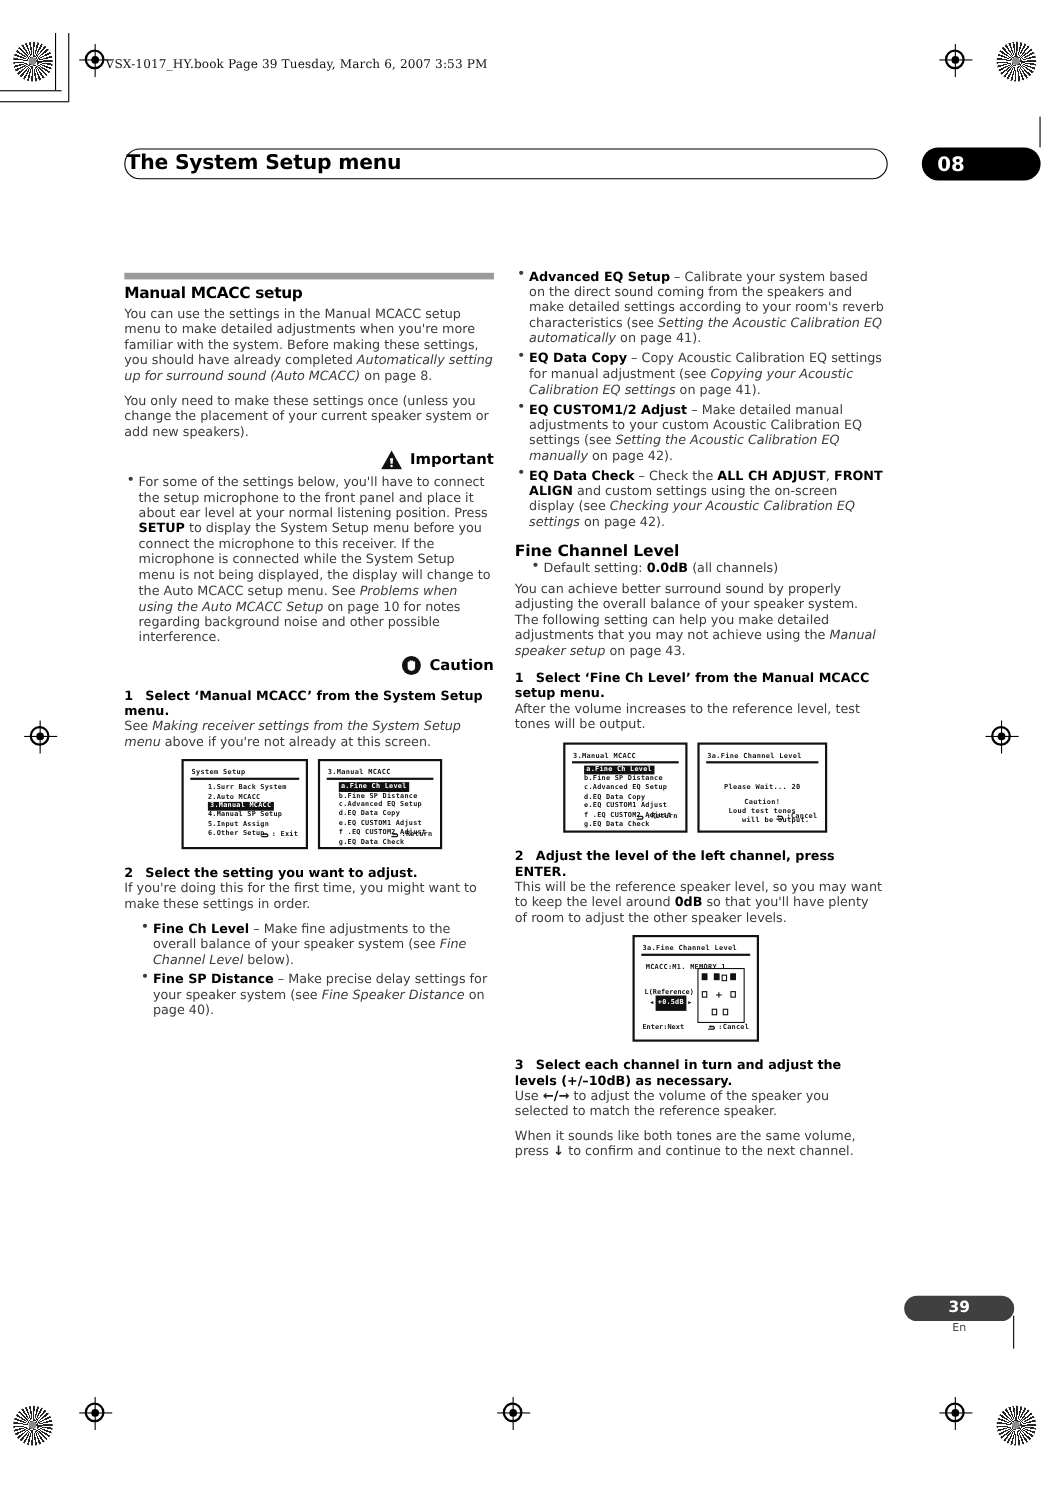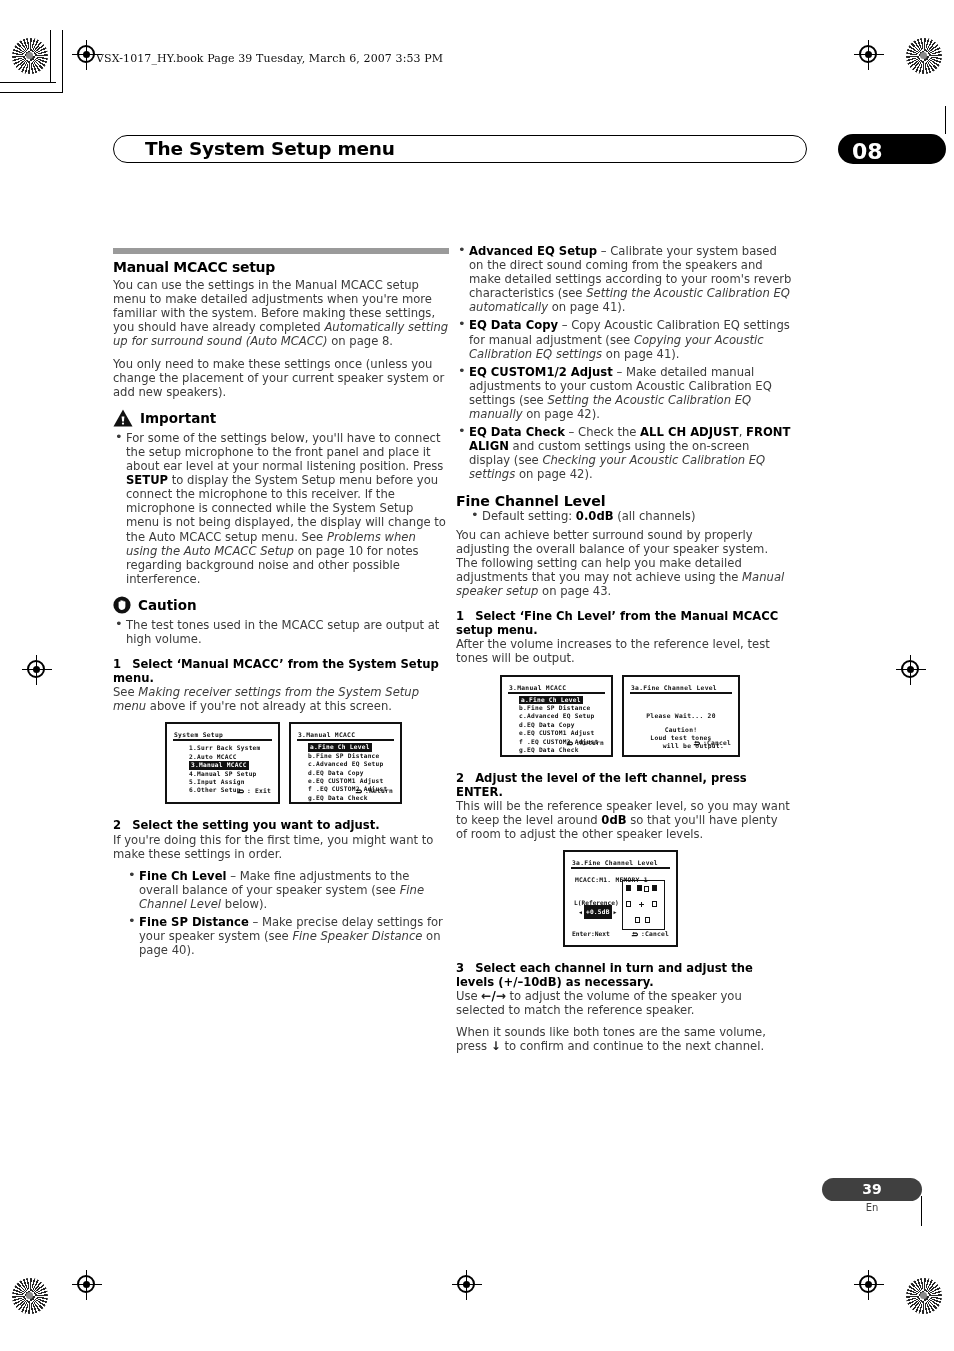--- a/index.html
+++ b/index.html
@@ -24,41 +24,41 @@
   .halftone:after{content:"";position:absolute;left:14px;top:14px;width:7px;height:7px;
      background:#777;border-radius:50%;}
   .cornerline{position:absolute;background:#000;}
 
   
   .bookline{position:absolute;left:96px;top:52px;font-family:"DejaVu Serif","Liberation Serif",serif;
     font-size:11px;letter-spacing:.1px;white-space:nowrap;color:#111;}
 
   .chaptitlebar{position:absolute;left:113px;top:135px;width:694px;height:28px;
     border:1.6px solid #000;border-radius:14px;box-sizing:border-box;}
-  .chaptitle{position:absolute;left:145px;top:138px;font-size:18.5px;font-weight:bold;
+  .chaptitle{position:absolute;left:115px;top:138px;font-size:18.5px;font-weight:bold;
     letter-spacing:-.2px;}
   .chapnum{position:absolute;left:838px;top:134px;width:108px;height:30px;
     background:#000;border-radius:15px;}
-  .chapnum span{position:absolute;left:14px;top:5px;color:#fff;font-size:22px;font-weight:bold;}
+  .chapnum span{position:absolute;left:14px;top:5px;color:#fff;font-size:18px;font-weight:bold;}
   .chapnum .tick{position:absolute;right:0;top:-28px;width:1px;height:28px;background:#000;}
 
   
   .col{position:absolute;top:248px;width:336px;font-size:11.6px;line-height:14.1px;color:#3b3b3b;}
   .col.left{left:113px;}
-  .col.right{left:456px;}
+  .col.right{left:468px;}
 
   .rule{height:6px;background:#9a9a9a;width:336px;margin:0 0 6px 0;}
   h1.sec{font-size:14px;font-weight:bold;color:#000;margin:0 0 4px 0;letter-spacing:-.3px;}
   h2.sub{font-size:14.2px;font-weight:bold;color:#000;margin:12px 0 1px 0;letter-spacing:-.1px;}
   p{margin:0 0 8px 0;}
   .it{font-style:italic;}
   .bd{font-weight:bold;color:#000;}
 
   
-  .notehead{display:flex;align-items:center;gap:7px;margin:10px 0 4px 0;}
+  .notehead{display:flex;align-items:center;gap:7px;margin:10px 0 4px 0;justify-content:flex-end;}
   .notehead .lbl{font-size:13.5px;font-weight:bold;color:#000;}
   .tri{width:20px;height:18px;position:relative;}
   .tri svg{display:block;}
   .circ{width:18px;height:18px;position:relative;}
 
   ul{margin:0 0 6px 0;padding:0;list-style:none;}
   ul li{position:relative;padding-left:13px;margin-bottom:4px;}
   ul li:before{content:"\2022";position:absolute;left:2px;top:-1px;font-size:13px;color:#3b3b3b;}
   ul.indent{margin-left:13px;}
 
@@ -186,23 +186,20 @@
   <div class="notehead">
     <span class="circ">
       <svg width="18" height="18" viewBox="0 0 18 18">
           <circle cx="9" cy="9" r="8.6" fill="#111"></circle>
           <path d="M5.6 9.2 V6.3 a.85.85 0 011.7 0 V5.1 a.85.85 0 011.7 0 V5.3 a.85.85 0 011.7 0 V6 a.85.85 0 011.7 0 V10.6 c0 2-1.4 3.3-3.4 3.3 -2 0-3.4-1.3-3.4-3.2 z" fill="#fff"></path>
         </svg>
     </span>
     <span class="lbl">Caution</span>
   </div>
 
-  <ul>
-    <li>The test tones used in the MCACC setup are output at high volume.</li>
-  </ul>
 
   <div class="step">
     <span class="num">1</span>
     &nbsp;&nbsp;<span class="txt">Select ‘Manual MCACC’ from the System Setup menu.</span>
   </div>
   <p class="stepbody">
     <span>See </span><span class="it">Making receiver settings from the System Setup menu</span><span> above if you're not already at this screen.</span>
   </p>
 
   <div class="osdrow" style="margin-left:52px;">

